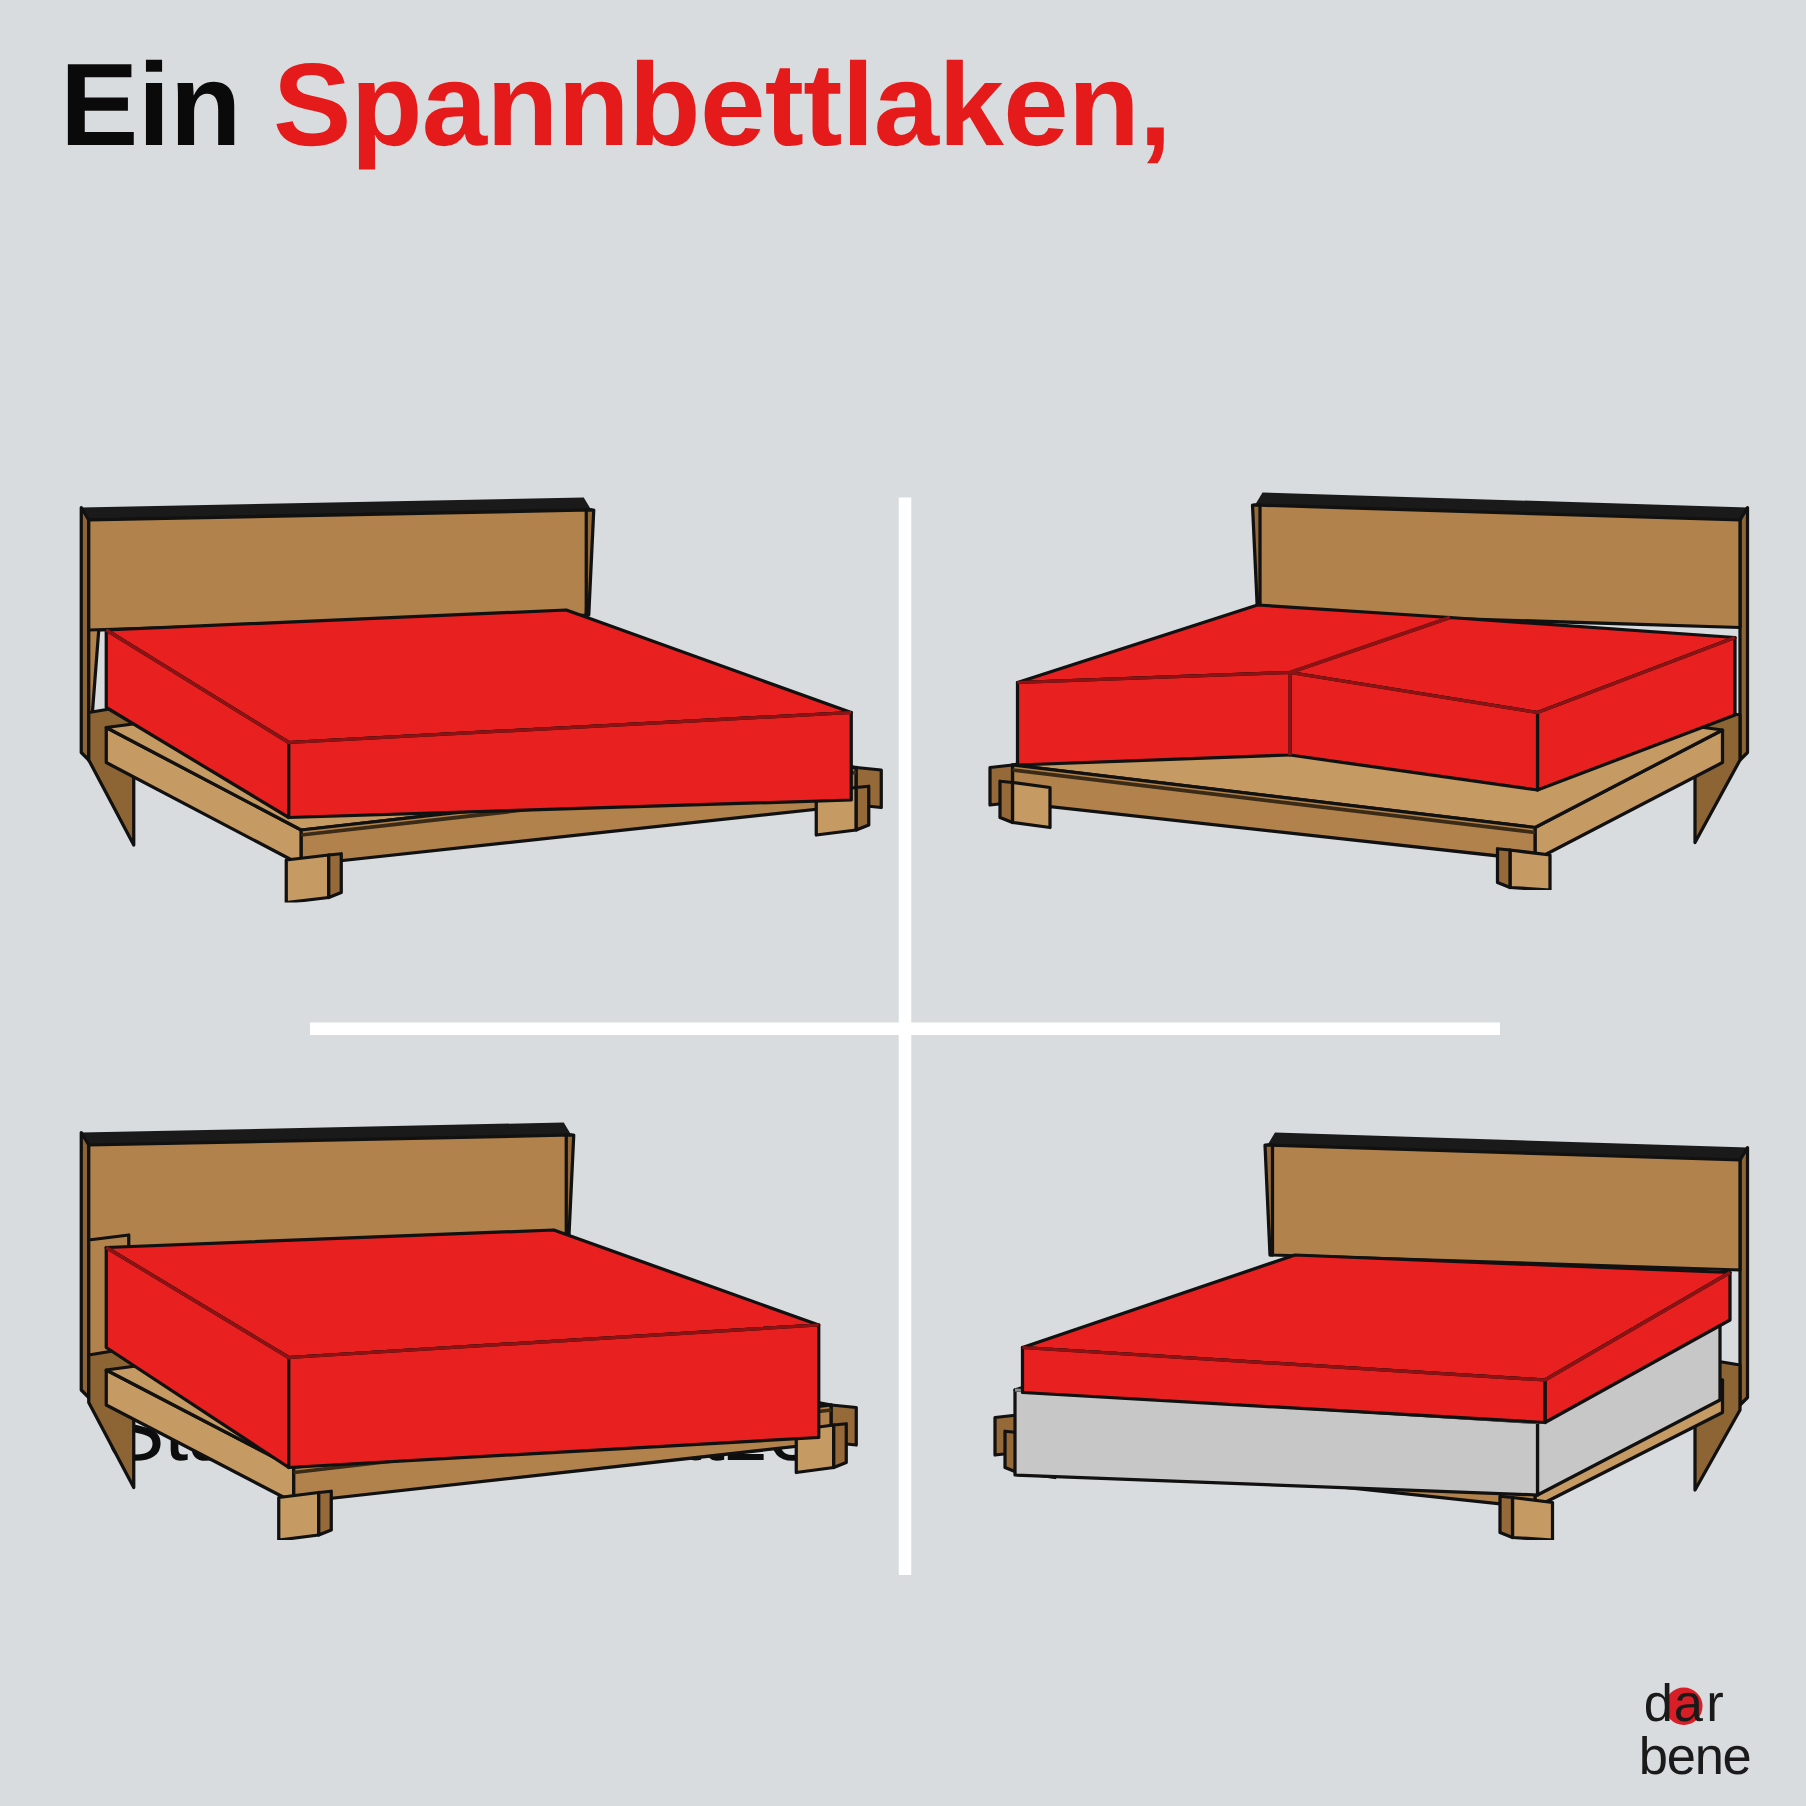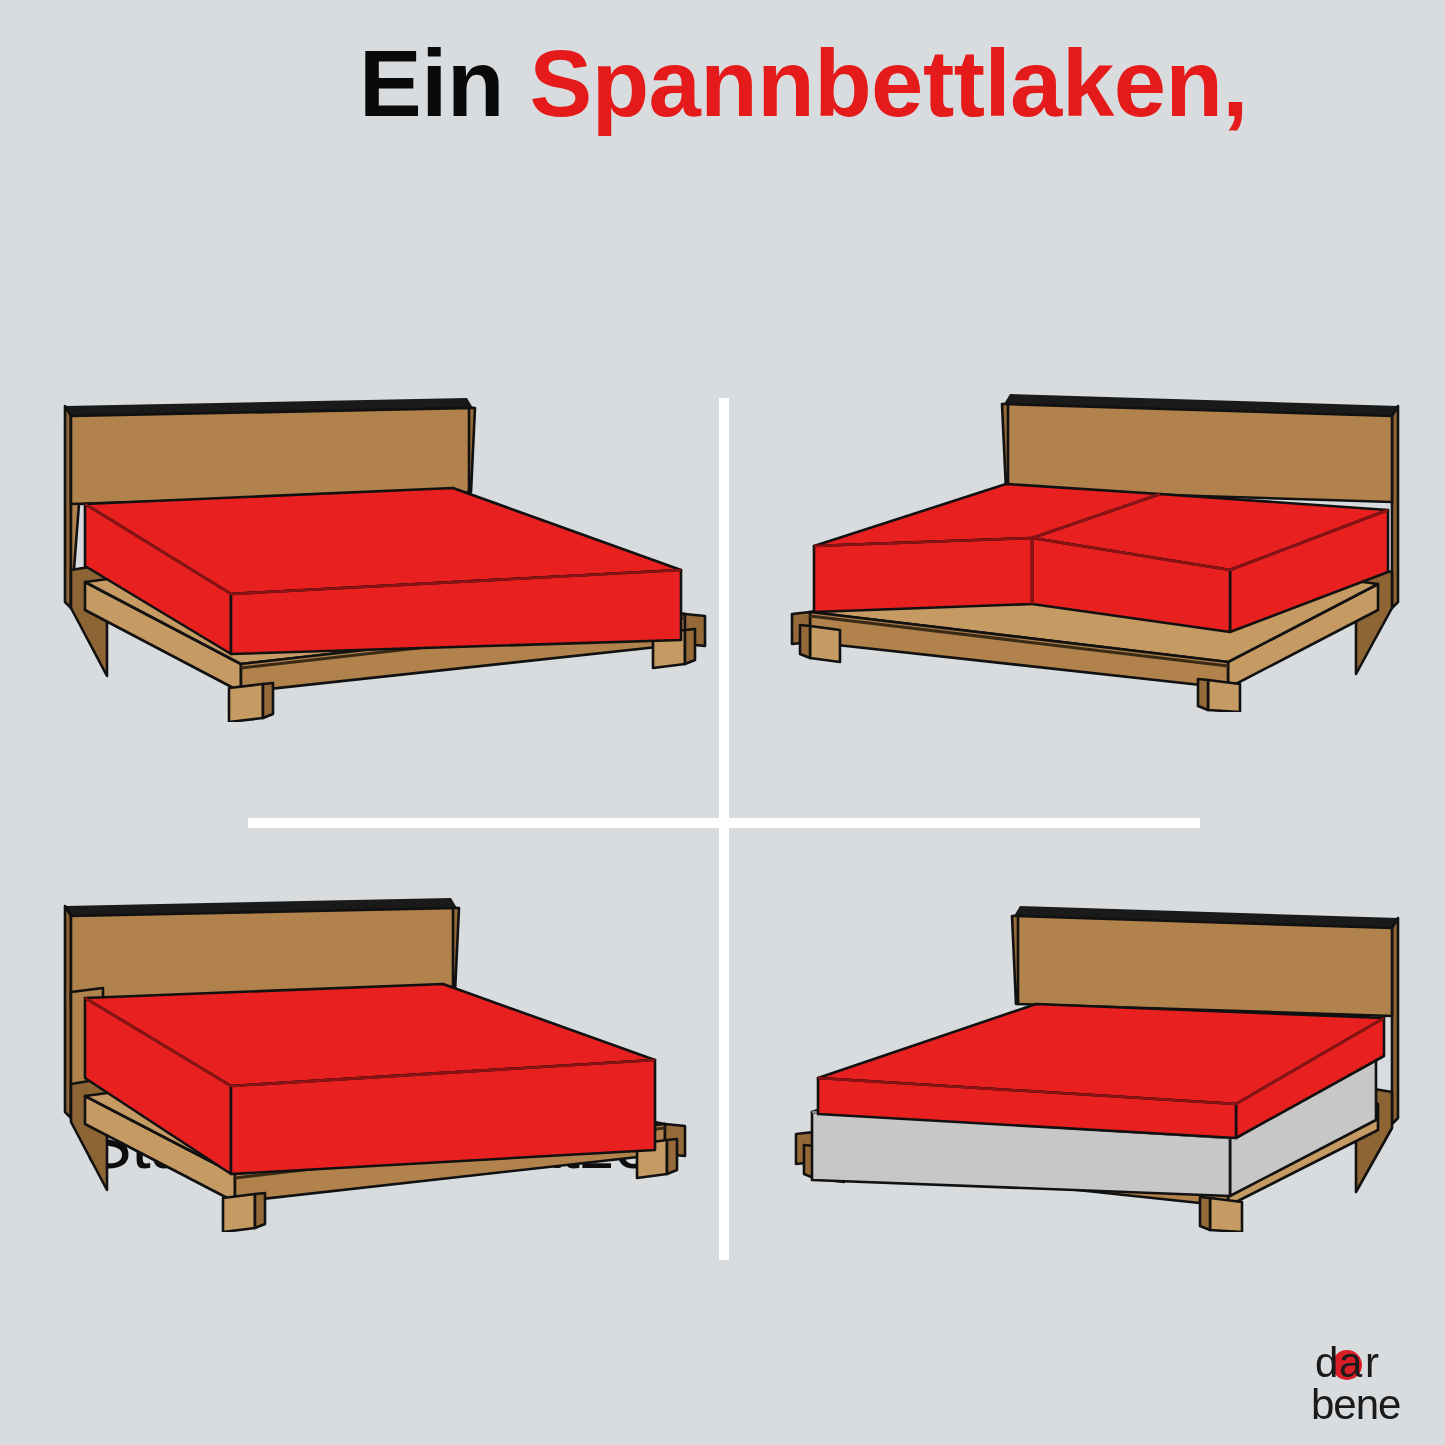--- a/index.html
+++ b/index.html
@@ -12,21 +12,20 @@
     background: #D9DCDE;
     font-family: "Liberation Sans", sans-serif;
     overflow: hidden;
     position: relative;
   }
   #infographic {
     position: absolute;
     inset: 0;
     width: 1266px;
     height: 1445px;
-    text-align: right;
   }
 
   
   .headline {
     position: absolute;
     left: 48px;
     top: 36px;
     width: 1200px;
     line-height: 1.03;
     letter-spacing: -0.5px;

